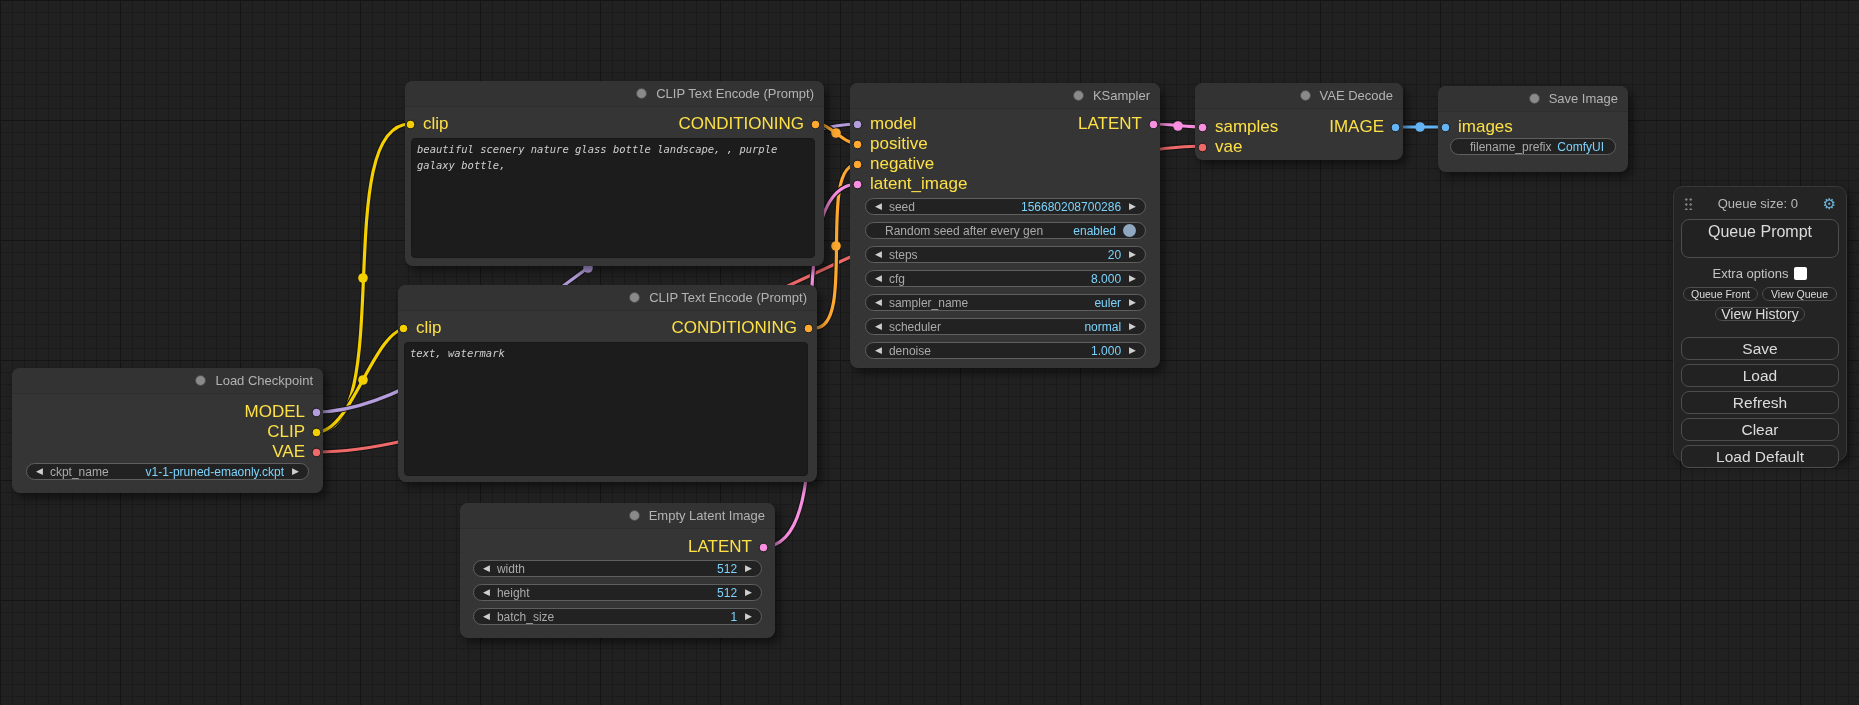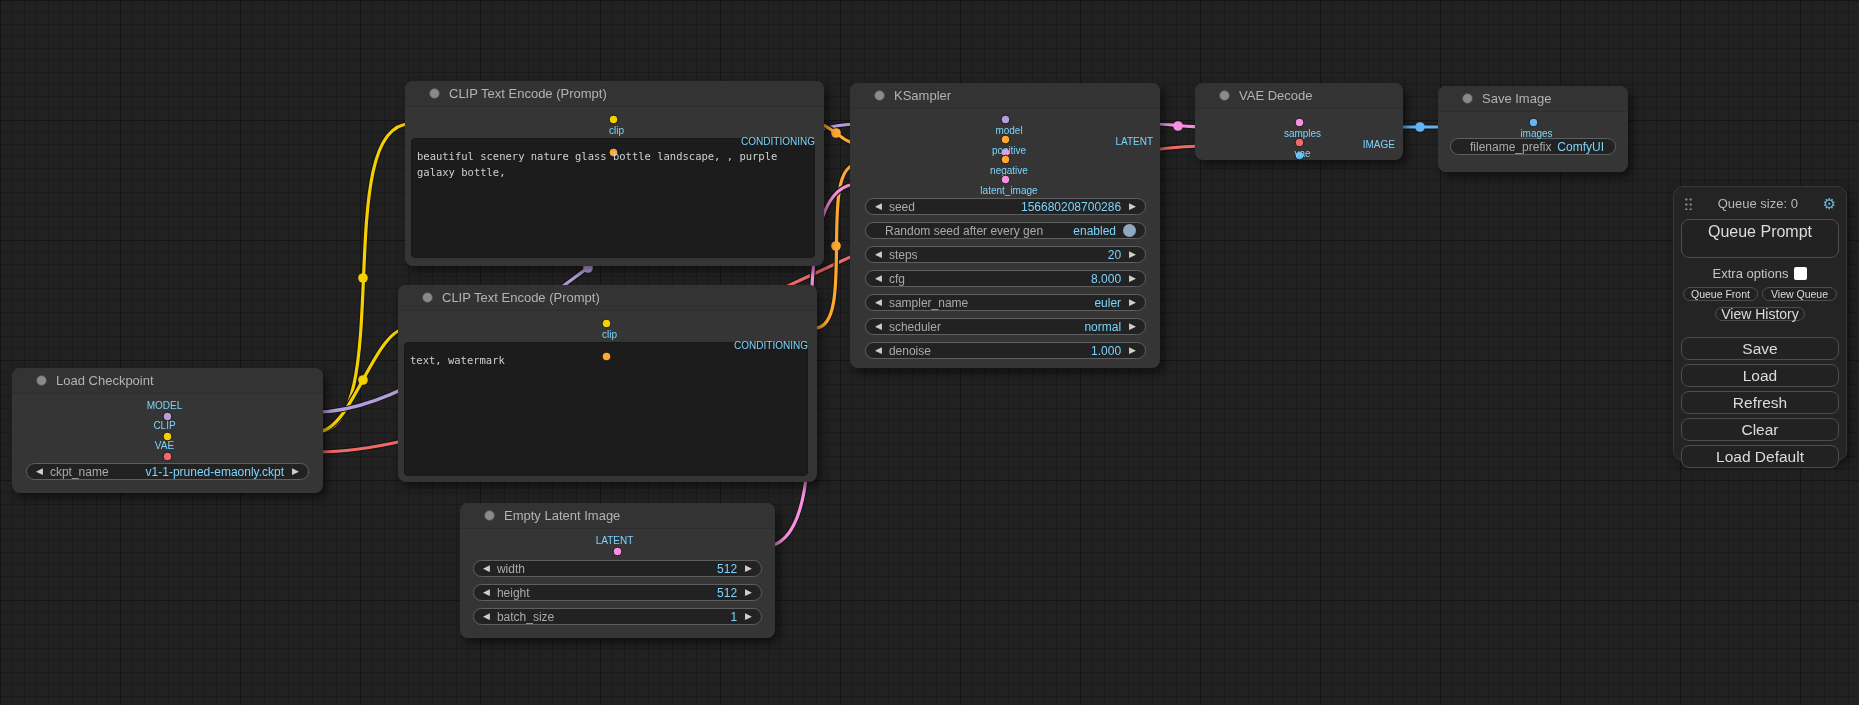--- a/index.html
+++ b/index.html
@@ -12,43 +12,43 @@
       linear-gradient(#1b1b1b 1px,transparent 1px),
       linear-gradient(90deg,#1b1b1b 1px,transparent 1px);
     background-size:120px 120px,120px 120px,12px 12px,12px 12px;}
   svg.wires{position:absolute;left:0;top:0;z-index:1;}
   svg.wires path{fill:none;stroke-linecap:round;}
   svg.wires path.under{stroke:#161616;stroke-width:5.5;}
   svg.wires path.lk{stroke-width:3.2;}
 
   .node{position:absolute;z-index:2;background:#353535;border-radius:8px;
     box-shadow:4px 5px 10px rgba(0,0,0,.5);color:#b8b8b8;}
-  .ntitle{height:26px;display:flex;align-items:center;gap:9px;padding:0 24px;
+  .ntitle{height:26px;display:flex;align-items:center;gap:9px;padding:0 10px;
     background:#333333;border-radius:8px 8px 0 0;font-size:13px;color:#b3b3b3;
-    border-bottom:1px solid #2e2e2e;box-sizing:border-box;}
+    border-bottom:1px solid #2e2e2e;box-sizing:border-box;justify-content:flex-end;}
   .tdot{width:9px;height:9px;border-radius:50%;background:#8a8a8a;border:1px solid #4a4a4a;flex:0 0 auto;}
-  .row{height:20px;display:flex;align-items:center;font-size:10px;color:#7dd3fc;flex-direction:column;}
+  .row{height:20px;display:flex;align-items:center;font-size:17px;color:#fde047;}
   .row .dot{flex:0 0 auto;}
   .row .ilabel{margin-left:7px;}
   .row .olabel{margin-left:auto;margin-right:6px;}
   .row.out-only{justify-content:flex-end;}
   .row.out-only .olabel{margin-left:0;}
 
   .widget{height:17px;background:#222222;border:1px solid #5f5f5f;border-radius:9.5px;
     display:flex;align-items:center;font-size:12px;color:#aaaaaa;padding:0 9px;box-sizing:border-box;}
   .widget .warr{font-size:9px;color:#cfcfcf;flex:0 0 auto;line-height:1;}
   .widget .wlabel{margin-left:7px;white-space:nowrap;}
   .widget .wvalue{margin-left:auto;margin-right:8px;color:#7dd3fc;white-space:nowrap;}
   .widget.noarrow .wlabel{margin-left:10px;}
   .widget.noarrow .wvalue{margin-right:2px;}
   .toggle{width:13px;height:13px;border-radius:50%;background:#8FA8BF;flex:0 0 auto;margin-left:5px;}
 
   .prompt{background:#1c1c1c;border:1px solid #181818;border-radius:4px;margin:4px 6px 0 6px;
     font-family:"DejaVu Sans Mono",monospace;font-size:10.5px;line-height:1.5;color:#cfcfcf;
-    padding:10px 5px;white-space:pre-wrap;overflow:hidden;box-sizing:border-box;}
+    padding:3px 5px;white-space:pre-wrap;overflow:hidden;box-sizing:border-box;font-style:italic;}
 
   
   .qpanel{position:absolute;z-index:3;left:1673px;top:186px;width:174px;height:275px;
     background:#242424;border:1px solid #383838;border-radius:10px;box-sizing:border-box;
     box-shadow:3px 4px 10px rgba(0,0,0,.5);}
   .qheader{display:flex;align-items:center;padding:9px 10px 0 10px;}
   .qsize{flex:1;text-align:center;font-size:13px;color:#b8b8b8;}
   .qhandle{width:9px;height:13px;flex:0 0 auto;
     background-image:radial-gradient(circle,#808080 1px,transparent 1.4px);
     background-size:4.5px 5px;}

